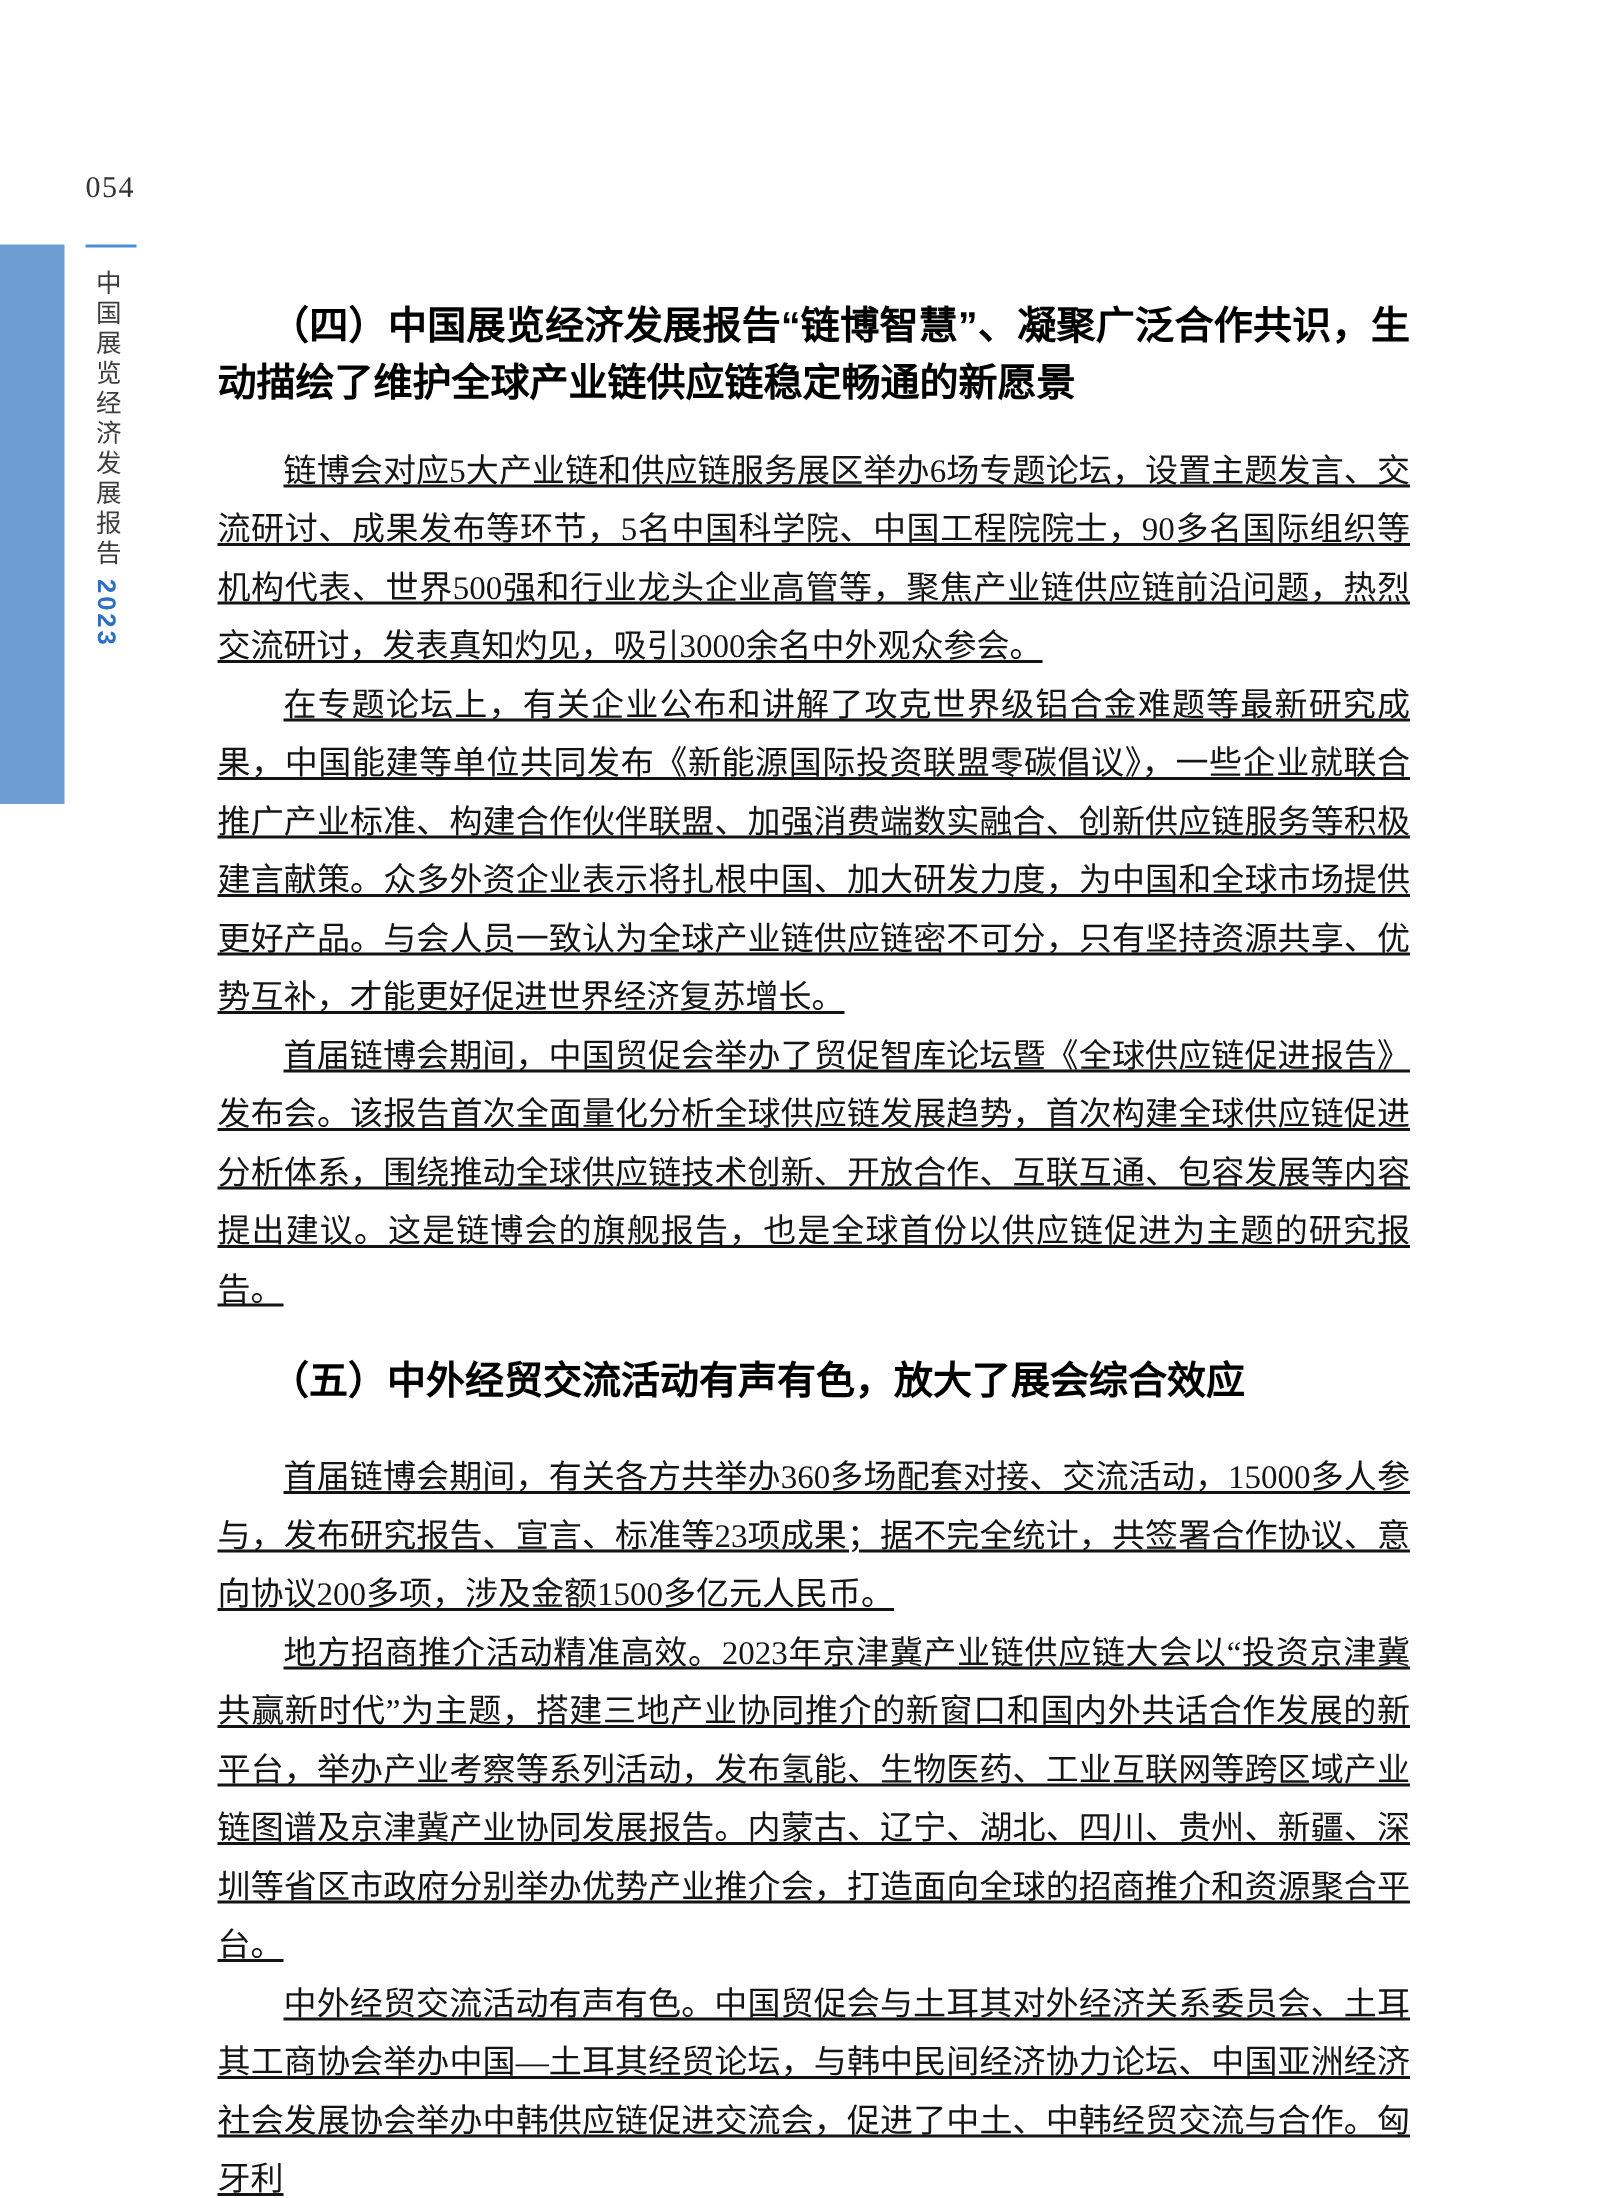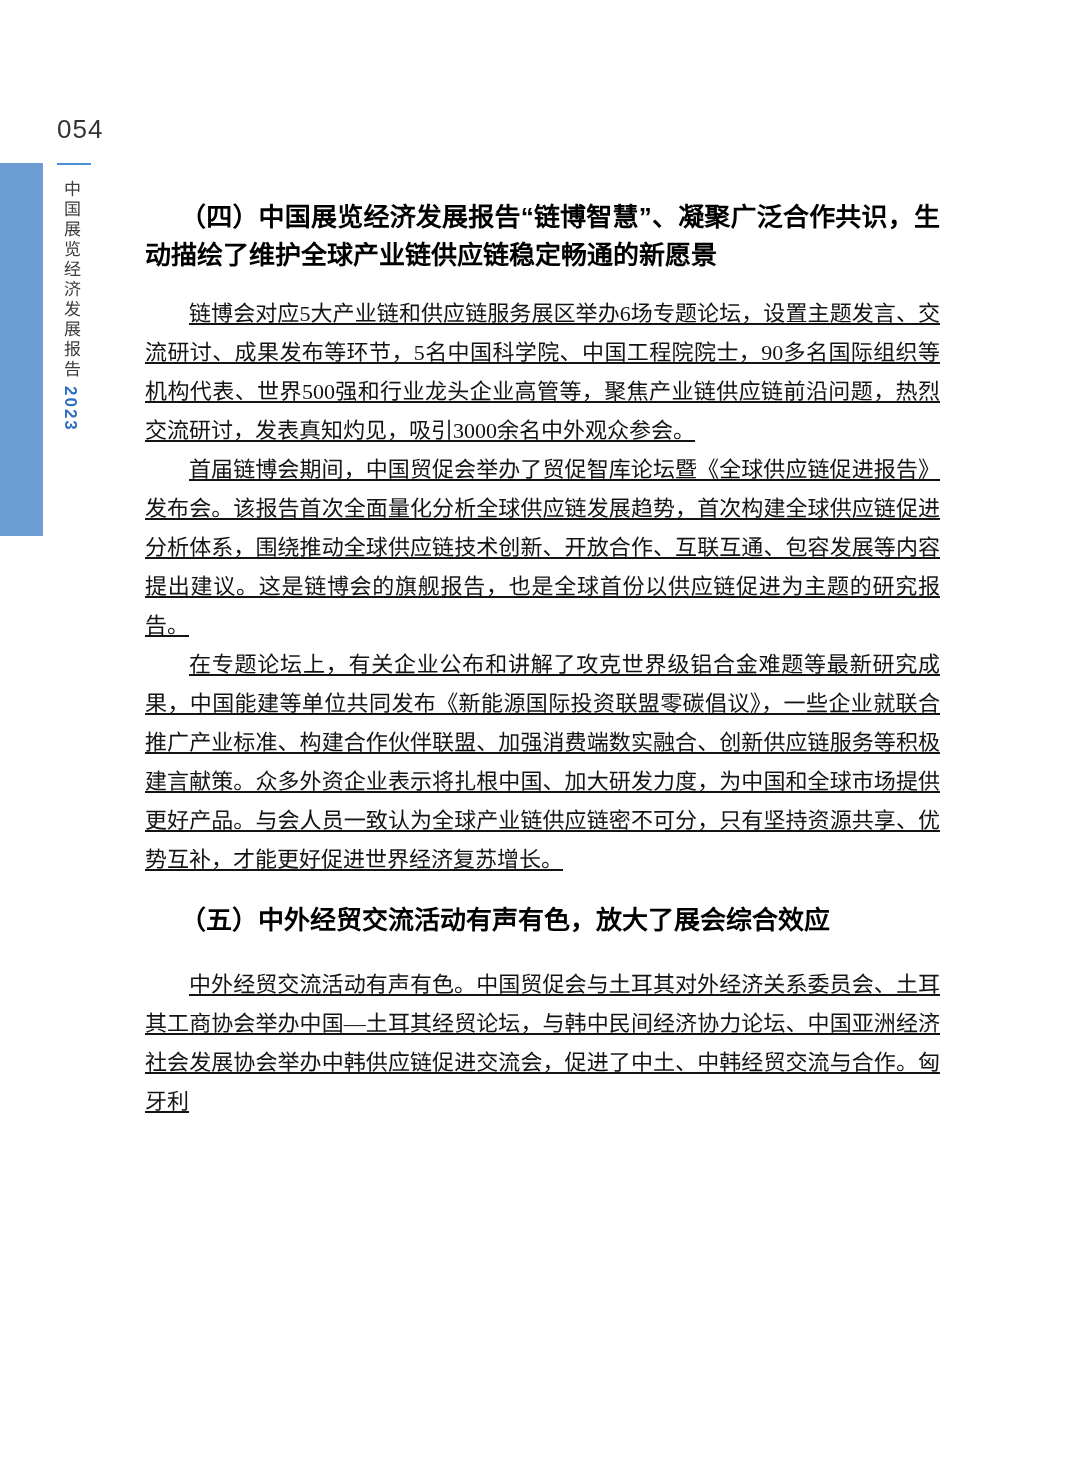--- a/index.html
+++ b/index.html
@@ -24,22 +24,22 @@
     width: 43px;
     height: 373px;
     background: var(--accent_blue, #6d9ed3);
   }
 
   
   .page-number {
     position: absolute;
     left: 57px;
     top: 114px;
-    font-family: Liberation Sans, sans-serif;
-    font-size: 26px;
+    font-family: Liberation Serif, serif;
+    font-size: 20px;
     letter-spacing: 1px;
     color: #333333;
   }
   .header-rule {
     position: absolute;
     left: 57px;
     top: 163px;
     width: 34px;
     height: 2px;
     background: var(--rule_blue, #4a90d9);
@@ -105,19 +105,21 @@
 <div class="header-rule"></div>
 
 <div class="vertical-title">
   <span>中国展览经济发展报告</span><span class="year">2023</span>
 </div>
 
 <main>
   <h2 class="section-heading">（四）中国展览经济发展报告“链博智慧”、凝聚广泛合作共识，生动描绘了维护全球产业链供应链稳定畅通的新愿景</h2>
 
   <p class="body-para">链博会对应5大产业链和供应链服务展区举办6场专题论坛，设置主题发言、交流研讨、成果发布等环节，5名中国科学院、中国工程院院士，90多名国际组织等机构代表、世界500强和行业龙头企业高管等，聚焦产业链供应链前沿问题，热烈交流研讨，发表真知灼见，吸引3000余名中外观众参会。</p>
+  <p class="body-para">在专题论坛上，有关企业公布和讲解了攻克世界级铝合金难题等最新研究成果，中国能建等单位共同发布《新能源国际投资联盟零碳倡议》，一些企业就联合推广产业标准、构建合作伙伴联盟、加强消费端数实融合、创新供应链服务等积极建言献策。众多外资企业表示将扎根中国、加大研发力度，为中国和全球市场提供更好产品。与会人员一致认为全球产业链供应链密不可分，只有坚持资源共享、优势互补，才能更好促进世界经济复苏增长。</p>
   <p class="body-para">首届链博会期间，中国贸促会举办了贸促智库论坛暨《全球供应链促进报告》发布会。该报告首次全面量化分析全球供应链发展趋势，首次构建全球供应链促进分析体系，围绕推动全球供应链技术创新、开放合作、互联互通、包容发展等内容提出建议。这是链博会的旗舰报告，也是全球首份以供应链促进为主题的研究报告。</p>
-  <p class="body-para">在专题论坛上，有关企业公布和讲解了攻克世界级铝合金难题等最新研究成果，中国能建等单位共同发布《新能源国际投资联盟零碳倡议》，一些企业就联合推广产业标准、构建合作伙伴联盟、加强消费端数实融合、创新供应链服务等积极建言献策。众多外资企业表示将扎根中国、加大研发力度，为中国和全球市场提供更好产品。与会人员一致认为全球产业链供应链密不可分，只有坚持资源共享、优势互补，才能更好促进世界经济复苏增长。</p>
 
   <h2 class="section-heading second">（五）中外经贸交流活动有声有色，放大了展会综合效应</h2>
 
+  <p class="body-para">首届链博会期间，有关各方共举办360多场配套对接、交流活动，15000多人参与，发布研究报告、宣言、标准等23项成果；据不完全统计，共签署合作协议、意向协议200多项，涉及金额1500多亿元人民币。</p>
+  <p class="body-para">地方招商推介活动精准高效。2023年京津冀产业链供应链大会以“投资京津冀共赢新时代”为主题，搭建三地产业协同推介的新窗口和国内外共话合作发展的新平台，举办产业考察等系列活动，发布氢能、生物医药、工业互联网等跨区域产业链图谱及京津冀产业协同发展报告。内蒙古、辽宁、湖北、四川、贵州、新疆、深圳等省区市政府分别举办优势产业推介会，打造面向全球的招商推介和资源聚合平台。</p>
   <p class="body-para">中外经贸交流活动有声有色。中国贸促会与土耳其对外经济关系委员会、土耳其工商协会举办中国—土耳其经贸论坛，与韩中民间经济协力论坛、中国亚洲经济社会发展协会举办中韩供应链促进交流会，促进了中土、中韩经贸交流与合作。匈牙利</p>
 </main>
 
 </body></html>

